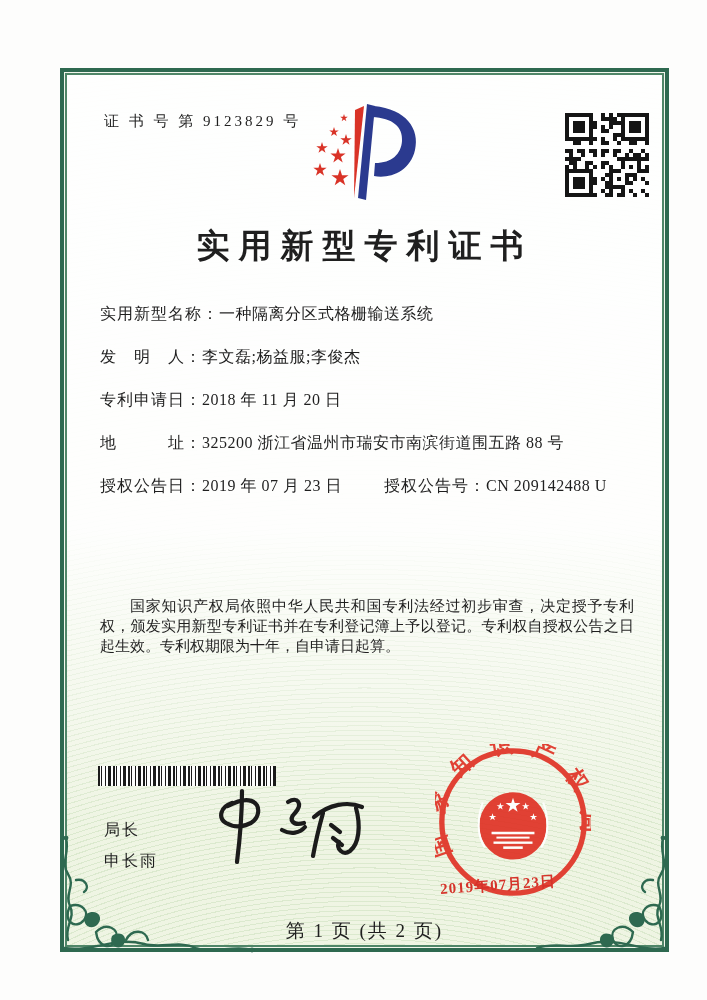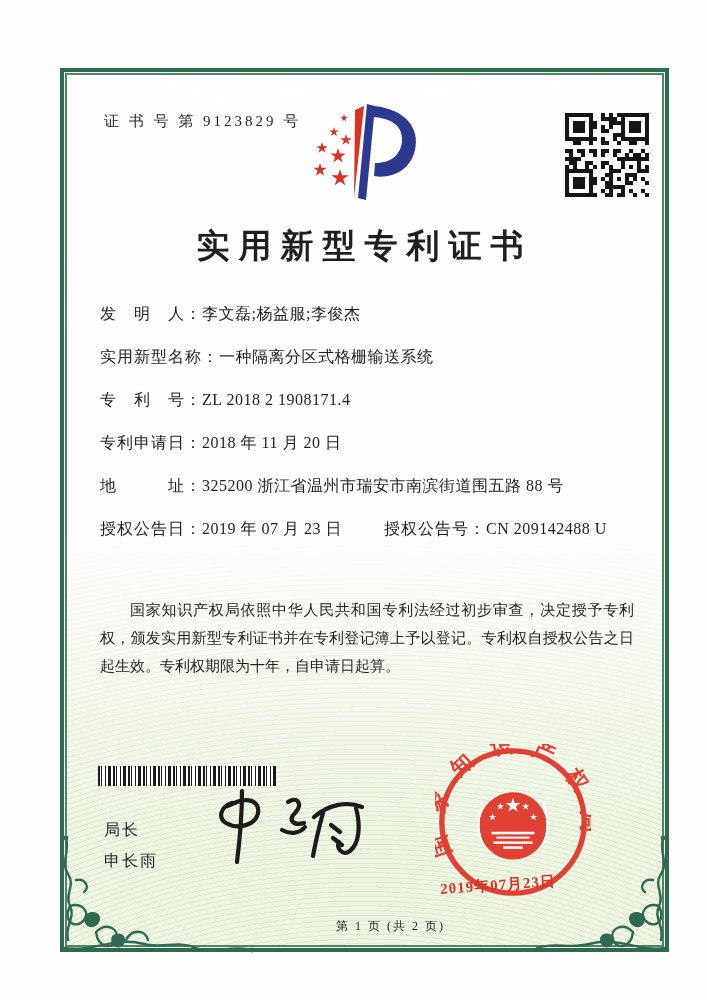--- a/index.html
+++ b/index.html
@@ -20,37 +20,37 @@
       #eef4e2;
   }
   .abs{position:absolute;}
   .cert-no{left:40px;top:40px;font-size:15px;letter-spacing:3px;}
   .title{left:0;top:152px;width:100%;text-align:center;font-size:33px;font-weight:bold;letter-spacing:9px;}
   .fields{left:36px;top:230px;width:545px;font-size:16px;}
   .row{height:24px;line-height:24px;margin-bottom:19px;white-space:nowrap;}
   .lab{letter-spacing:1px;}
   .val{letter-spacing:.5px;}
   .pair2{margin-left:42px;margin-top:19px;}
-  .body-text{left:36px;top:524px;width:534px;font-size:15px;line-height:28px;text-align:justify;}
+  .body-text{left:36px;top:524px;width:534px;font-size:15px;line-height:20px;text-align:justify;}
   .body-text p{margin:0;text-indent:2em;}
   .barcode{
     left:34px;top:694px;width:178px;height:20px;
     background-image:repeating-linear-gradient(90deg,
       #1b1b1b 0 2px,#fff 2px 3px,#1b1b1b 3px 4px,#fff 4px 7px,
       #1b1b1b 7px 8px,#fff 8px 10px,#1b1b1b 10px 13px,#fff 13px 15px);
   }
   .signer{left:40px;top:742px;font-size:16px;line-height:31px;letter-spacing:2px;}
   .sig{left:132px;top:714px;}
   .seal{left:371px;top:672px;opacity:.93;z-index:5;}
   .seal-date{
     left:376px;top:802px;width:170px;z-index:6;
     color:#d5332a;font-size:15px;letter-spacing:1px;font-weight:bold;
     transform:rotate(-4deg);
   }
-  .footer{left:0;top:846px;width:100%;text-align:center;font-size:12px;letter-spacing:2px;margin-left:26px;}
+  .footer{left:0;top:846px;width:100%;text-align:center;font-size:19px;letter-spacing:2px;}
   .flourish{z-index:4;}
   .fl-left{left:-8px;top:764px;}
   .fl-right{right:-8px;top:764px;transform:scaleX(-1);}
   .logo{left:244px;top:24px;}
   .qr{left:500px;top:40px;background:#fff;}
 </style>
 </head>
 <body>
 
 <div class="frame">
@@ -298,27 +298,24 @@
       <rect x="52" y="80" width="4" height="4" fill="#151515"></rect>
       <rect x="56" y="80" width="4" height="4" fill="#151515"></rect>
       <rect x="68" y="80" width="4" height="4" fill="#151515"></rect>
       <rect x="80" y="80" width="4" height="4" fill="#151515"></rect>
     </svg>
 
   <div class="abs title">实用新型专利证书</div>
 
   <div class="abs fields">
     <div class="row">
-      <span class="lab">发　明　人：</span><span class="val">李文磊;杨益服;李俊杰</span>
-    </div>
-    <div class="row">
       <span class="lab">实用新型名称：</span><span class="val">一种隔离分区式格栅输送系统</span>
     </div>
     <div class="row">
-      <span class="lab">专　利　号：</span><span class="val">ZL 2018 2 1908171.4</span>
+      <span class="lab">发　明　人：</span><span class="val">李文磊;杨益服;李俊杰</span>
     </div>
     <div class="row">
       <span class="lab">专利申请日：</span><span class="val">2018 年 11 月 20 日</span>
     </div>
     <div class="row">
       <span class="lab">地　　　址：</span><span class="val">325200 浙江省温州市瑞安市南滨街道围五路 88 号</span>
     </div>
     <div class="row">
       <span class="lab">授权公告日：</span><span class="val">2019 年 07 月 23 日</span><span class="lab pair2">授权公告号：</span><span class="val">CN 209142488 U</span>
     </div>

